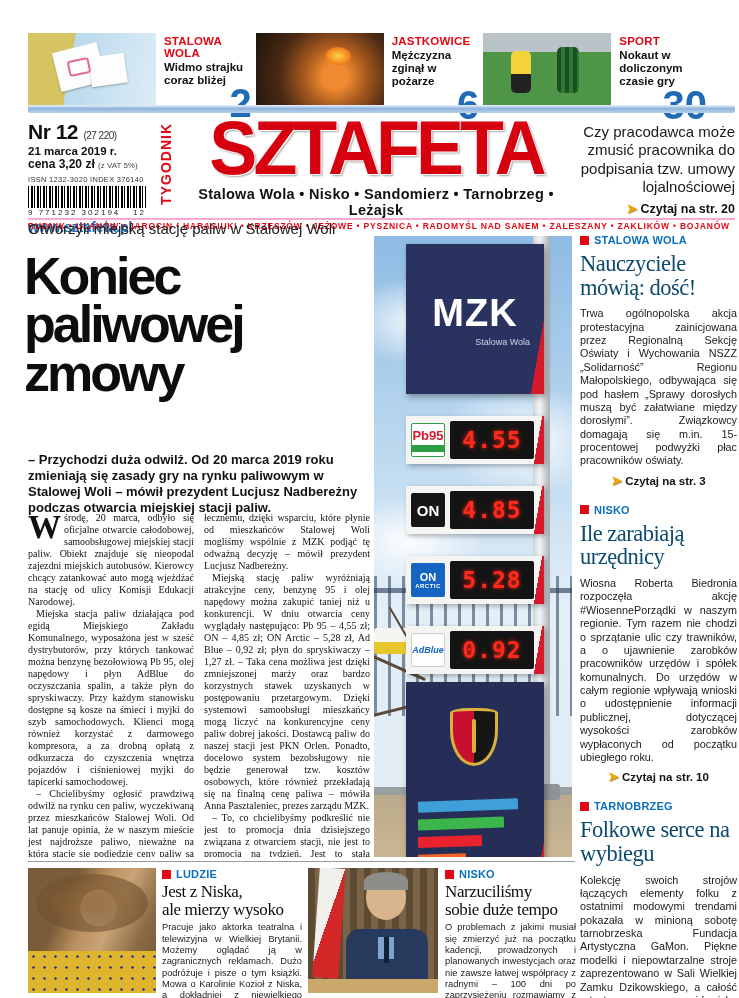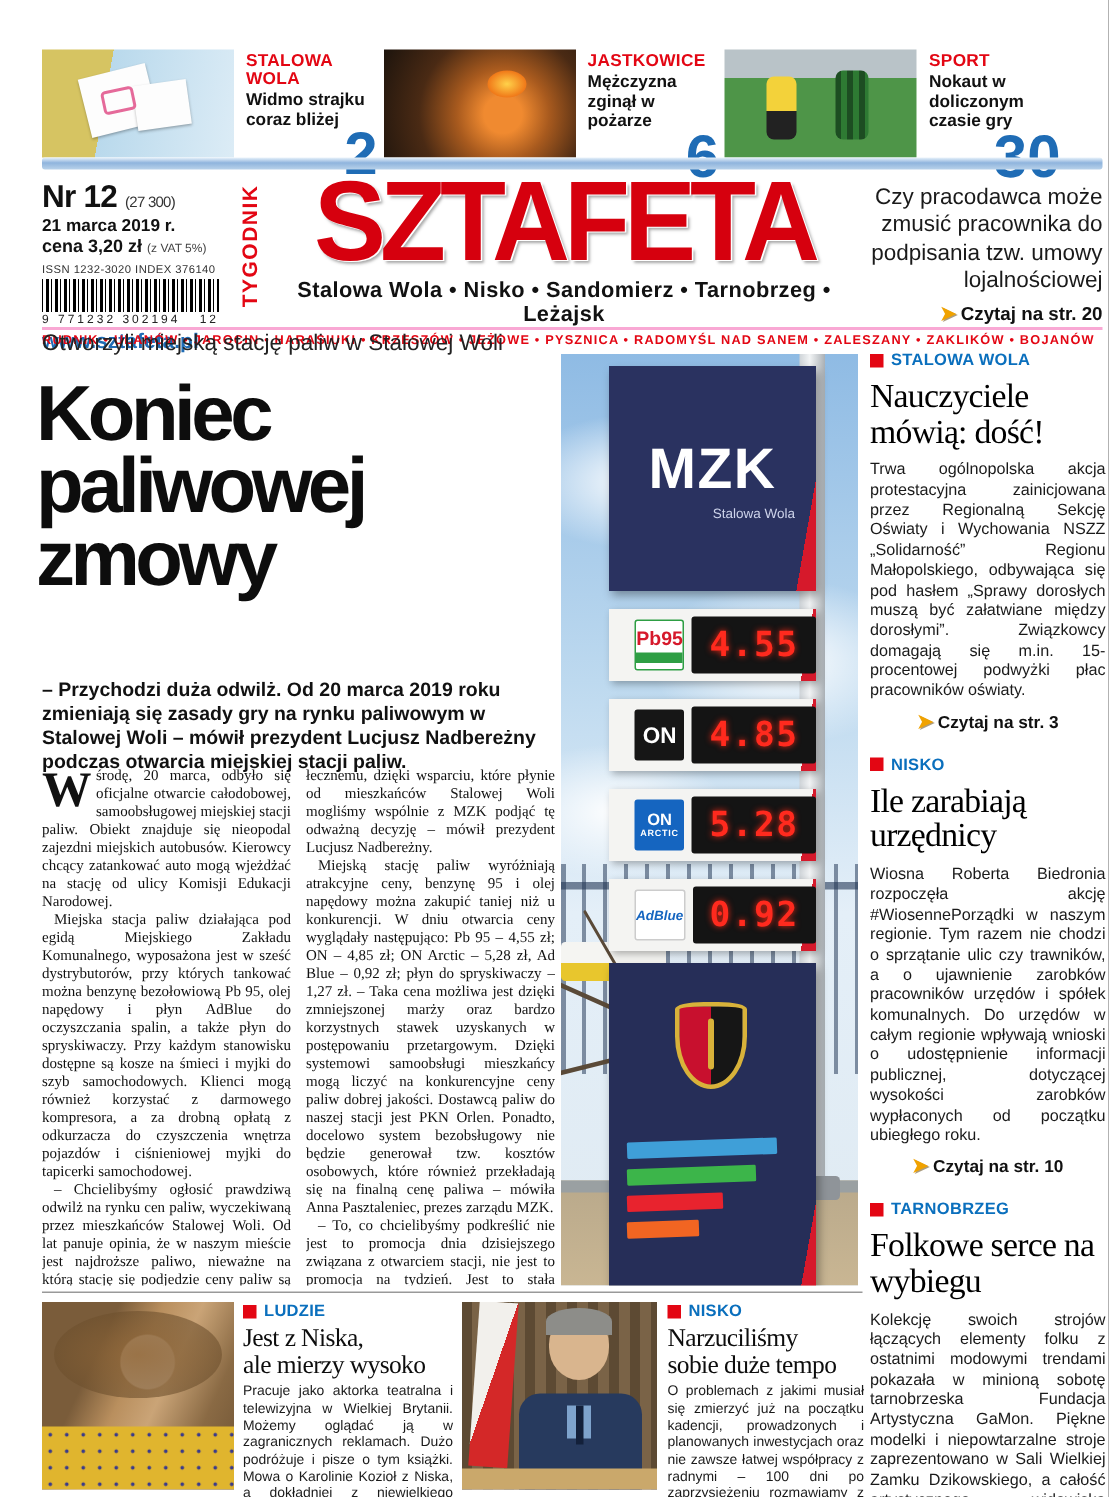--- a/index.html
+++ b/index.html
@@ -82,22 +82,22 @@
   .curb { position:absolute; left:0; bottom:62px; width:198px; height:8px; background:#9aa0a2; }
   .branch { position:absolute; background:#5a4a38; border-radius:2px; }
   .pole { position:absolute; right:22px; top:0; width:17px; height:560px; background:linear-gradient(90deg,#cfd4d8,#f2f4f5 40%,#aab0b5); }
   .pole-base { position:absolute; right:12px; top:548px; width:38px; height:16px; background:#8f9499; border-radius:3px; }
 
   .pylon { position:absolute; left:32px; top:8px; width:110px; }
   .mzk-sign { position:relative; width:138px; height:150px; background:linear-gradient(100deg,#2a3260 0 92%, #d6192b 92%);
     display:flex; flex-direction:column; align-items:center; justify-content:center; box-shadow:2px 3px 6px rgba(0,0,0,.35); }
   .mzk-title { color:#fff; font-weight:900; font-size:38px; letter-spacing:1px; }
   .mzk-sub { color:#cdd3ea; font-size:9px; margin-top:2px; align-self:flex-end; margin-right:14px; }
-  .price-row { position:relative; margin-top:12px; width:138px; height:48px; background:linear-gradient(100deg,#f4f4f2 0 93%, #d6192b 93%);
-    display:flex; align-items:center; padding-left:17px; box-shadow:2px 2px 5px rgba(0,0,0,.3); }
+  .price-row { position:relative; margin-top:22px; width:138px; height:48px; background:linear-gradient(100deg,#f4f4f2 0 93%, #d6192b 93%);
+    display:flex; align-items:center; padding-left:5px; box-shadow:2px 2px 5px rgba(0,0,0,.3); }
   .badge { width:34px; height:34px; display:flex; align-items:center; justify-content:center; text-align:center;
     font-weight:bold; border-radius:2px; line-height:1; }
   .badge-pb { background:#fff; border:1px solid #2e9e44; color:#d6192b; font-size:13px; flex-direction:column; }
   .badge-pb .pb-strip { display:block; width:100%; height:7px; background:#2e9e44; margin-top:3px; }
   .badge-on { background:#161616; color:#fff; font-size:15px; }
   .badge-arctic { background:#1565c0; color:#fff; font-size:11px; flex-direction:column; display:flex; }
   .badge-arctic small { font-size:6px; letter-spacing:.5px; display:block; }
   .badge-adblue { background:#fff; border:1px solid #ccc; color:#1565c0; font-style:italic; font-size:9px; }
   .led { margin-left:5px; width:84px; height:38px; background:#141414; border-radius:2px;
     display:flex; align-items:center; justify-content:center;
@@ -114,21 +114,21 @@
   .cbar2 { top:136px; width:86px; background:#3cb54a; }
   .cbar3 { top:154px; width:64px; background:#e8232e; }
   .cbar4 { top:172px; width:48px; background:#f26522; }
   .pylon-foot { position:relative; margin-top:2px; width:138px; height:10px;
     background:repeating-linear-gradient(90deg,#333 0 8px, transparent 8px 26px); }
 
   
   .sidebar { position:absolute; left:580px; top:234px; width:157px; }
   .sb-label, .ba-label { display:flex; align-items:center; gap:5px; font-size:11px; font-weight:bold; color:#0a6fbd; letter-spacing:.2px; }
   .red-sq { width:9px; height:9px; background:#e30613; display:inline-block; }
-  .sb-head { font-family:"Liberation Serif", serif; font-size:22.5px; line-height:1.05; margin:6px 0 8px; letter-spacing:-.5px; color:#000000; }
+  .sb-head { font-family:"Liberation Serif", serif; font-size:22.5px; line-height:1.05; margin:6px 0 8px; letter-spacing:-.5px; color:#0c4a6e; }
   .sb-body { font-size:10.8px; line-height:1.24; text-align:justify; color:#1a1a1a; }
   .sb-read { text-align:center; font-weight:bold; font-size:11.5px; margin-top:5px; }
   .sb-item { margin-bottom:16px; }
 
   
   .bottom-divider { position:absolute; left:28px; top:861px; width:547px; height:1px; background:#999; }
   .bphoto { position:absolute; top:868px; height:125px; overflow:hidden; }
   .bp-woman { left:28px; width:128px;
     background:
       radial-gradient(circle at 55% 32%, #e9c9a6 0 16%, transparent 17%),
@@ -191,21 +191,21 @@
         <span class="teaser-label">SPORT</span>
         <span class="teaser-title">Nokaut w doliczo­nym czasie gry</span>
         <span class="teaser-page">30</span>
       </div>
     </div>
   </div>
   <div class="teaser-bar"></div>
 
   <div class="masthead">
     <div class="mh-left">
-      <div class="issue-line"><span>Nr 12</span> <span class="issue-paren">(27 300)</span></div>
+      <div class="issue-line"><span>Nr 12</span> <span class="issue-paren">(27 220)</span></div>
       <div class="mh-date">21 marca 2019 r.</div>
       <div class="mh-price"><span>cena 3,20 zł</span> <span class="mh-price-note">(z VAT 5%)</span></div>
       <div class="mh-codes">ISSN 1232-3020   INDEX 376140</div>
       <div class="barcode"></div>
       <div class="barcode-digits">
         <span>9 771232 302194</span>
           <span>12</span>
       </div>
       <div class="mh-site">www.sztafeta.pl</div>
     </div>

